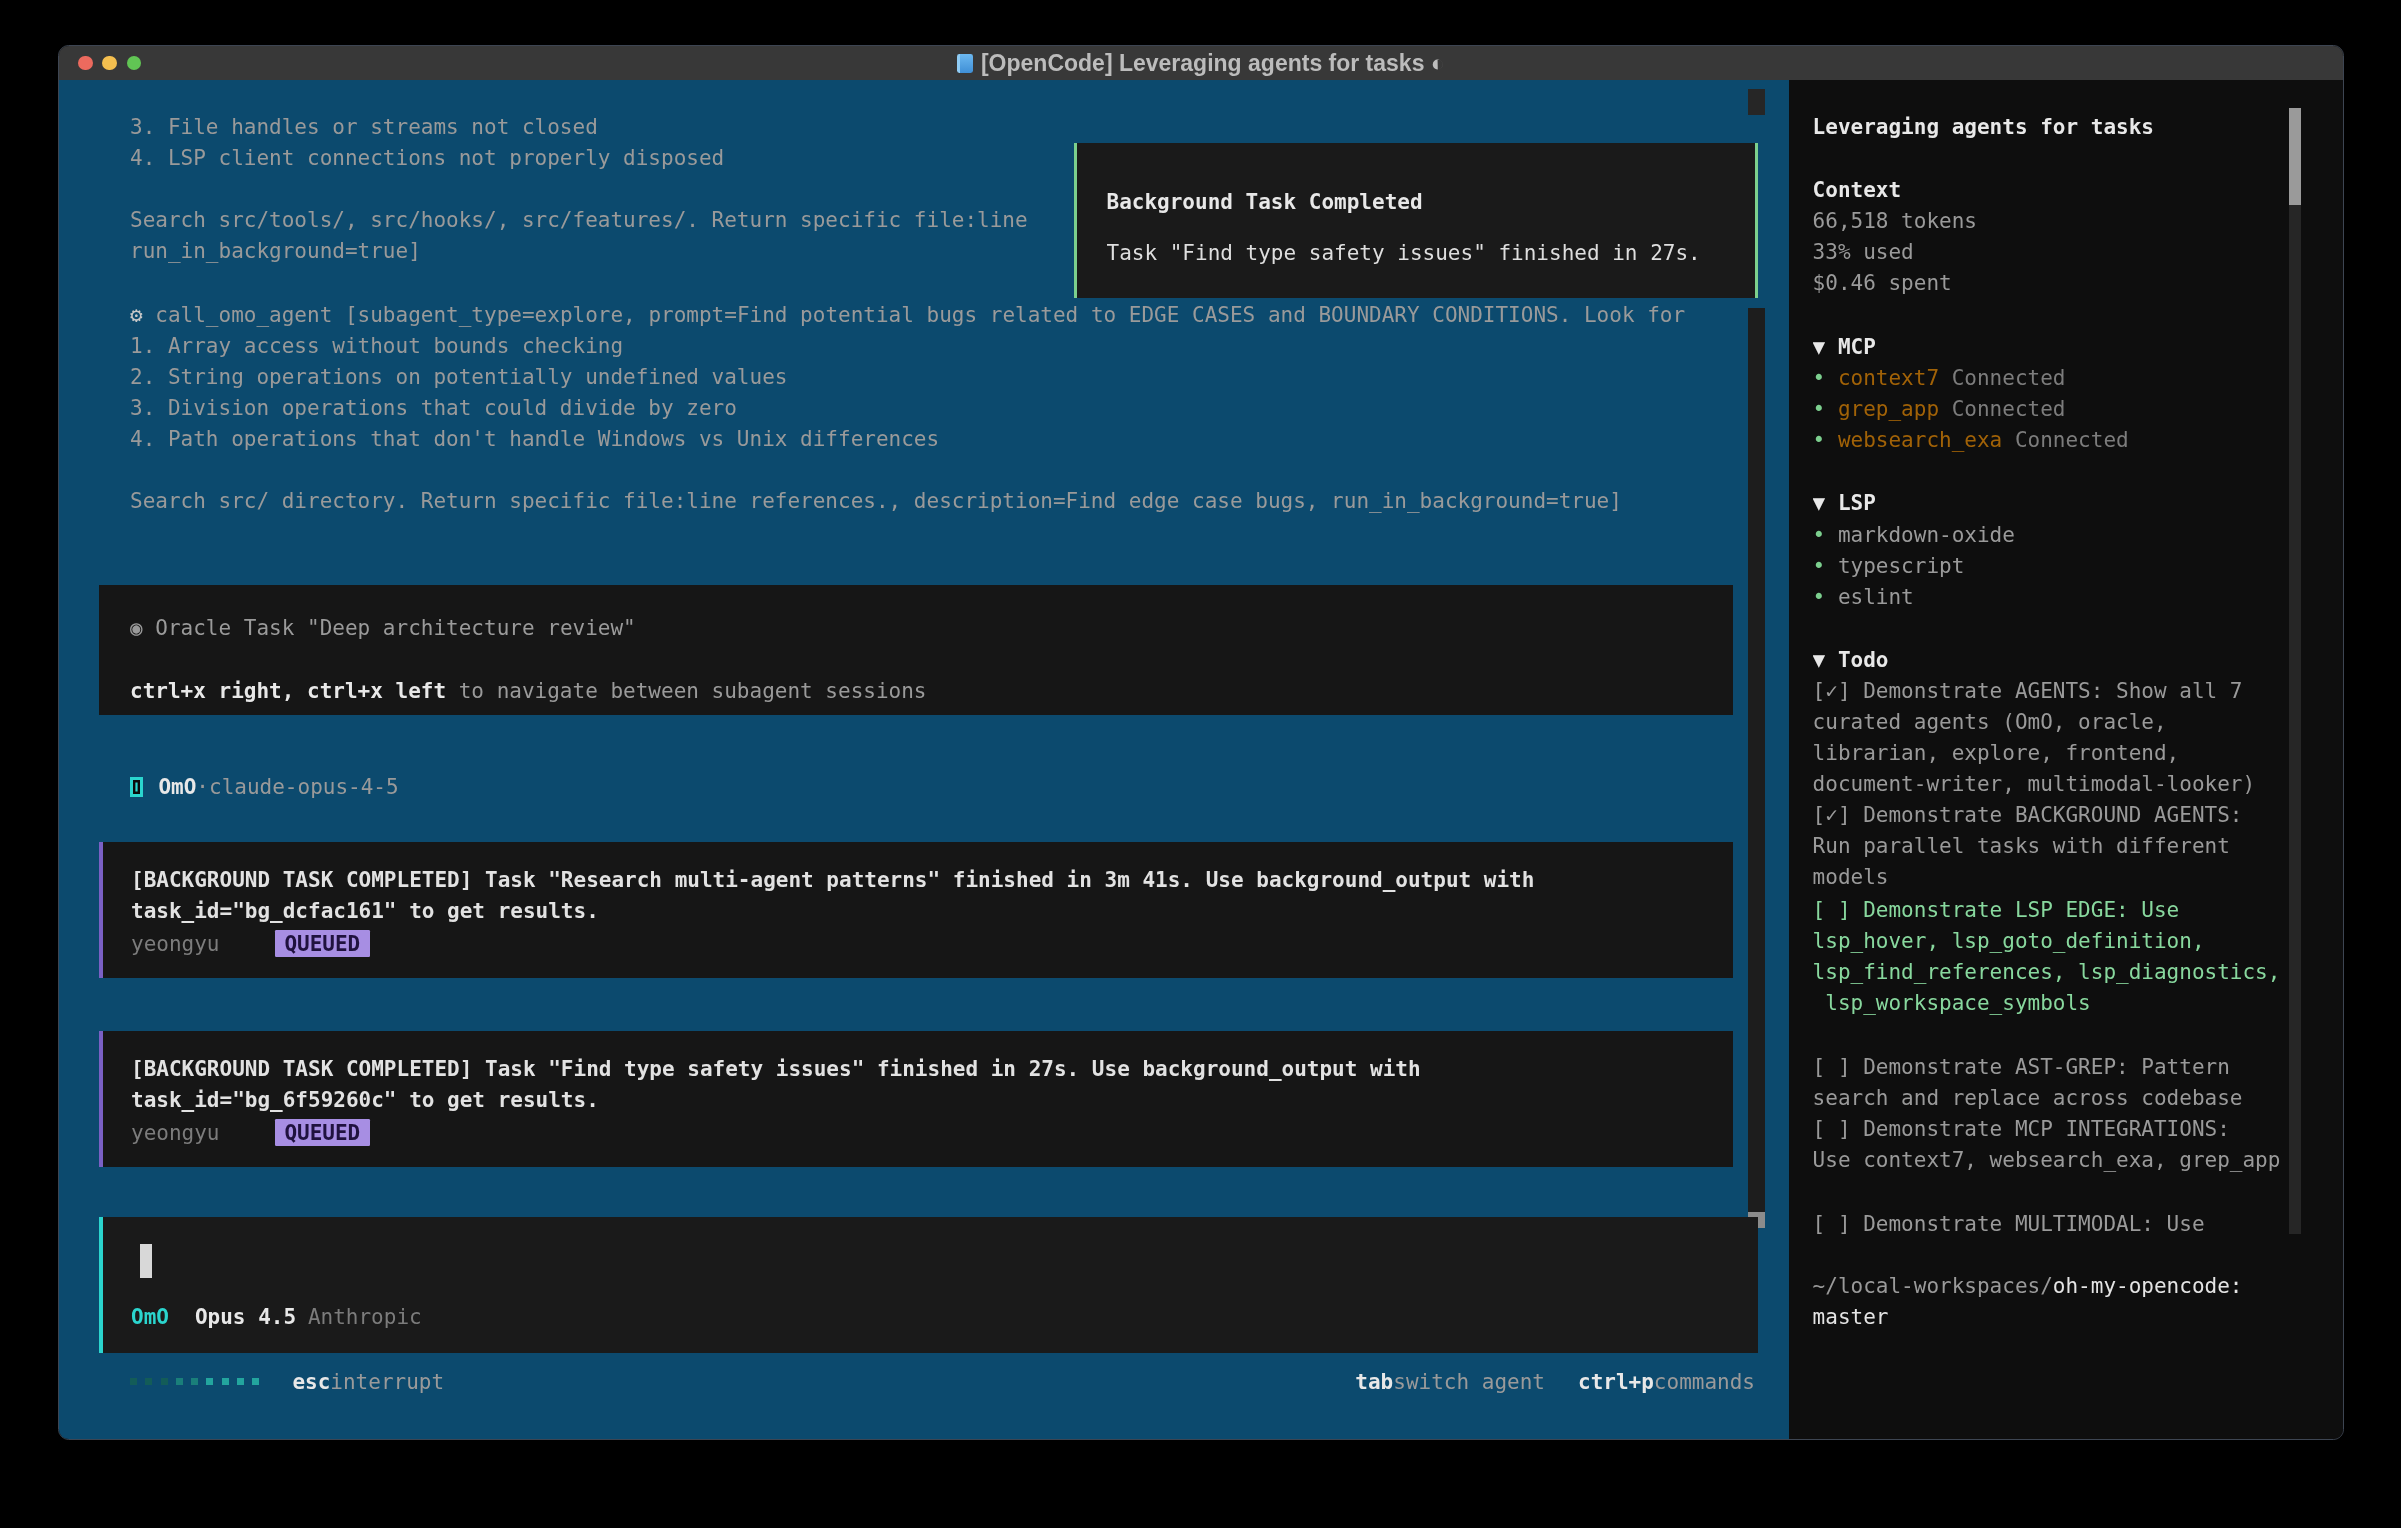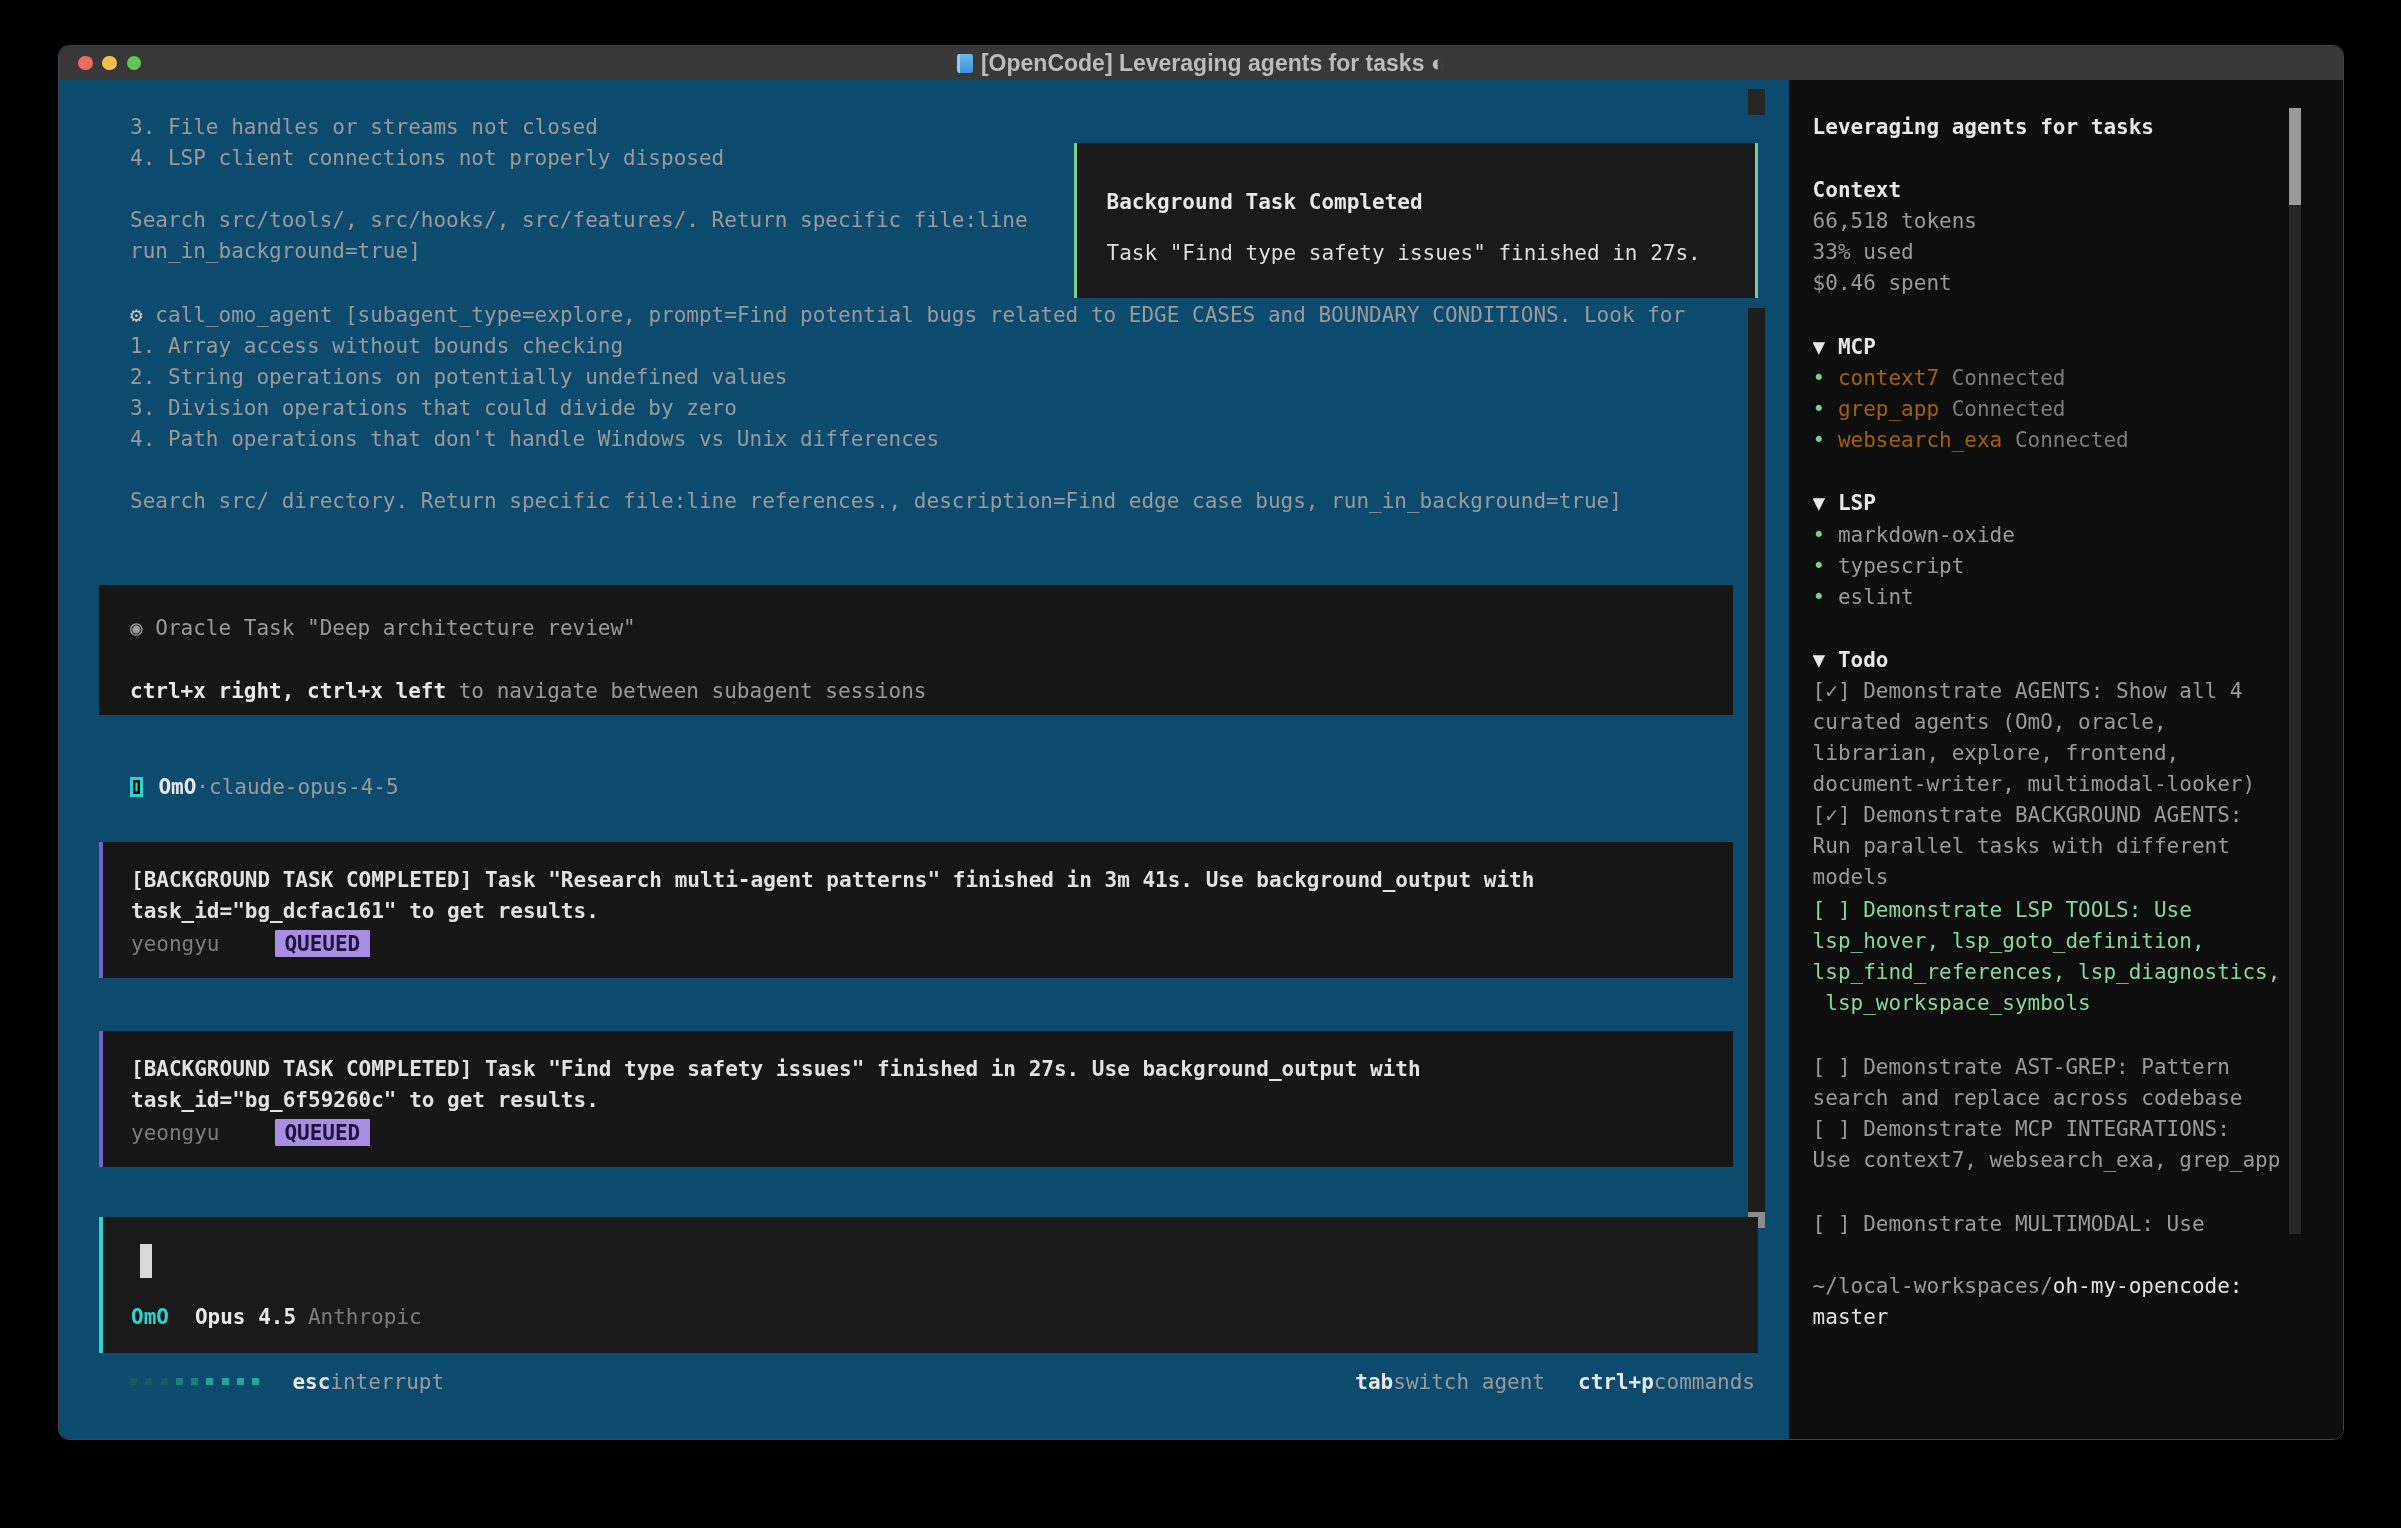--- a/index.html
+++ b/index.html
@@ -229,30 +229,30 @@
 
       <div class="s-abs s-lsp-h line w"><span class="arrow">▼ </span><span>LSP</span></div>
       <div class="s-abs s-lsp">
         <div class="line"><span class="bullet">• </span><span>markdown-oxide</span></div>
         <div class="line"><span class="bullet">• </span><span>typescript</span></div>
         <div class="line"><span class="bullet">• </span><span>eslint</span></div>
       </div>
 
       <div class="s-abs s-todo-h line w"><span class="arrow">▼ </span><span>Todo</span></div>
       <div class="s-abs s-done">
-        <div class="line">[✓] Demonstrate AGENTS: Show all 4</div>
+        <div class="line">[✓] Demonstrate AGENTS: Show all 7</div>
         <div class="line">curated agents (OmO, oracle,</div>
         <div class="line">librarian, explore, frontend,</div>
         <div class="line">document-writer, multimodal-looker)</div>
         <div class="line">[✓] Demonstrate BACKGROUND AGENTS:</div>
         <div class="line">Run parallel tasks with different</div>
         <div class="line">models</div>
       </div>
       <div class="s-abs s-active grn">
-        <div class="line">[ ] Demonstrate LSP TOOLS: Use</div>
+        <div class="line">[ ] Demonstrate LSP EDGE: Use</div>
         <div class="line">lsp_hover, lsp_goto_definition,</div>
         <div class="line">lsp_find_references, lsp_diagnostics,</div>
         <div class="line"> lsp_workspace_symbols</div>
       </div>
       <div class="s-abs s-pend">
         <div class="line">[ ] Demonstrate AST-GREP: Pattern</div>
         <div class="line">search and replace across codebase</div>
         <div class="line">[ ] Demonstrate MCP INTEGRATIONS:</div>
         <div class="line">Use context7, websearch_exa, grep_app</div>
       </div>

